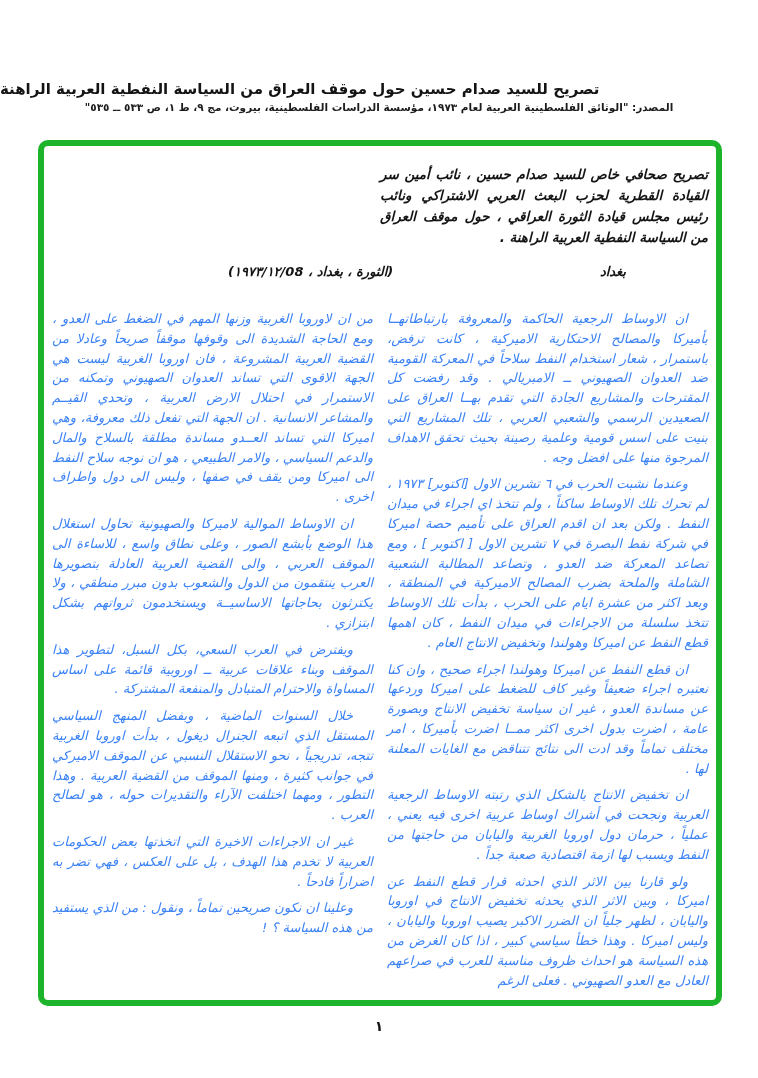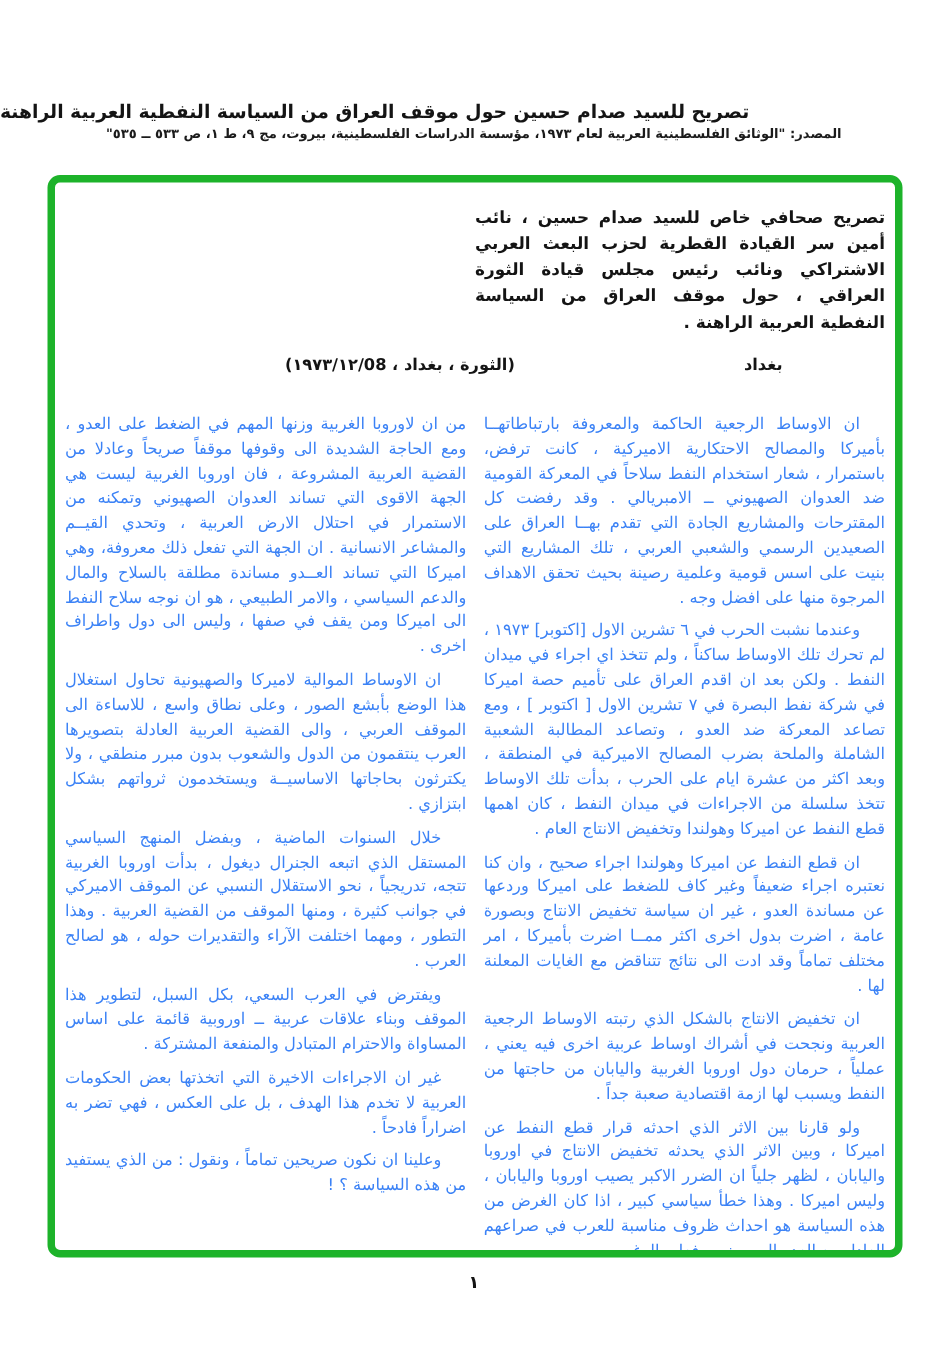--- a/index.html
+++ b/index.html
@@ -47,42 +47,42 @@
     text-align:center;font-size:14px;font-weight:bold;
   }
 </style>
 </head>
 <body>
 
 <h1 class="title">تصريح للسيد صدام حسين حول موقف العراق من السياسة النفطية العربية الراهنة</h1>
 
 <div class="source">المصدر: "الوثائق الفلسطينية العربية لعام ١٩٧٣، مؤسسة الدراسات الفلسطينية، بيروت، مج ٩، ط ١، ص ٥٣٣ ــ ٥٣٥"</div>
 
-<div class="frame" style="border-color: rgb(29, 179, 42);">
+<div class="frame" style="border-color: rgb(29, 179, 42); font-style: italic;">
 
   <div class="intro">تصريح صحافي خاص للسيد صدام حسين ، نائب أمين سر القيادة القطرية لحزب البعث العربي الاشتراكي ونائب رئيس مجلس قيادة الثورة العراقي ، حول موقف العراق من السياسة النفطية العربية الراهنة .</div>
 
   <div class="dateline">
     <span>بغداد</span>
     <span>(الثورة ، بغداد ، ١٩٧٣/١٢/08)</span>
   </div>
 
   <div class="cols">
     <div class="col col-right">
         <p>ان الاوساط الرجعية الحاكمة والمعروفة بارتباطاتهــا بأميركا والمصالح الاحتكارية الاميركية ، كانت ترفض، باستمرار ، شعار استخدام النفط سلاحاً في المعركة القومية ضد العدوان الصهيوني ــ الامبريالي . وقد رفضت كل المقترحات والمشاريع الجادة التي تقدم بهــا العراق على الصعيدين الرسمي والشعبي العربي ، تلك المشاريع التي بنيت على اسس قومية وعلمية رصينة بحيث تحقق الاهداف المرجوة منها على افضل وجه .</p>
         <p>وعندما نشبت الحرب في ٦ تشرين الاول [اكتوبر] ١٩٧٣ ، لم تحرك تلك الاوساط ساكناً ، ولم تتخذ اي اجراء في ميدان النفط . ولكن بعد ان اقدم العراق على تأميم حصة اميركا في شركة نفط البصرة في ٧ تشرين الاول [ اكتوبر ] ، ومع تصاعد المعركة ضد العدو ، وتصاعد المطالبة الشعبية الشاملة والملحة بضرب المصالح الاميركية في المنطقة ، وبعد اكثر من عشرة ايام على الحرب ، بدأت تلك الاوساط تتخذ سلسلة من الاجراءات في ميدان النفط ، كان اهمها قطع النفط عن اميركا وهولندا وتخفيض الانتاج العام .</p>
         <p>ان قطع النفط عن اميركا وهولندا اجراء صحيح ، وان كنا نعتبره اجراء ضعيفاً وغير كاف للضغط على اميركا وردعها عن مساندة العدو ، غير ان سياسة تخفيض الانتاج وبصورة عامة ، اضرت بدول اخرى اكثر ممــا اضرت بأميركا ، امر مختلف تماماً وقد ادت الى نتائج تتناقض مع الغايات المعلنة لها .</p>
         <p>ان تخفيض الانتاج بالشكل الذي رتبته الاوساط الرجعية العربية ونجحت في أشراك اوساط عربية اخرى فيه يعني ، عملياً ، حرمان دول اوروبا الغربية واليابان من حاجتها من النفط ويسبب لها ازمة اقتصادية صعبة جداً .</p>
         <p>ولو قارنا بين الاثر الذي احدثه قرار قطع النفط عن اميركا ، وبين الاثر الذي يحدثه تخفيض الانتاج في اوروبا واليابان ، لظهر جلياً ان الضرر الاكبر يصيب اوروبا واليابان ، وليس اميركا . وهذا خطأ سياسي كبير ، اذا كان الغرض من هذه السياسة هو احداث ظروف مناسبة للعرب في صراعهم العادل مع العدو الصهيوني . فعلى الرغم</p>
       </div>
     <div class="col col-left">
         <p>من ان لاوروبا الغربية وزنها المهم في الضغط على العدو ، ومع الحاجة الشديدة الى وقوفها موقفاً صريحاً وعادلا من القضية العربية المشروعة ، فان اوروبا الغربية ليست هي الجهة الاقوى التي تساند العدوان الصهيوني وتمكنه من الاستمرار في احتلال الارض العربية ، وتحدي القيــم والمشاعر الانسانية . ان الجهة التي تفعل ذلك معروفة، وهي اميركا التي تساند العــدو مساندة مطلقة بالسلاح والمال والدعم السياسي ، والامر الطبيعي ، هو ان نوجه سلاح النفط الى اميركا ومن يقف في صفها ، وليس الى دول واطراف اخرى .</p>
         <p>ان الاوساط الموالية لاميركا والصهيونية تحاول استغلال هذا الوضع بأبشع الصور ، وعلى نطاق واسع ، للاساءة الى الموقف العربي ، والى القضية العربية العادلة بتصويرها العرب ينتقمون من الدول والشعوب بدون مبرر منطقي ، ولا يكترثون بحاجاتها الاساسيــة ويستخدمون ثرواتهم بشكل ابتزازي .</p>
+        <p>ويفترض في العرب السعي، بكل السبل، لتطوير هذا الموقف وبناء علاقات عربية ــ اوروبية قائمة على اساس المساواة والاحترام المتبادل والمنفعة المشتركة .</p>
         <p>خلال السنوات الماضية ، وبفضل المنهج السياسي المستقل الذي اتبعه الجنرال ديغول ، بدأت اوروبا الغربية تتجه، تدريجياً ، نحو الاستقلال النسبي عن الموقف الاميركي في جوانب كثيرة ، ومنها الموقف من القضية العربية . وهذا التطور ، ومهما اختلفت الآراء والتقديرات حوله ، هو لصالح العرب .</p>
-        <p>ويفترض في العرب السعي، بكل السبل، لتطوير هذا الموقف وبناء علاقات عربية ــ اوروبية قائمة على اساس المساواة والاحترام المتبادل والمنفعة المشتركة .</p>
         <p>غير ان الاجراءات الاخيرة التي اتخذتها بعض الحكومات العربية لا تخدم هذا الهدف ، بل على العكس ، فهي تضر به اضراراً فادحاً .</p>
         <p>وعلينا ان نكون صريحين تماماً ، ونقول : من الذي يستفيد من هذه السياسة ؟ !</p>
       </div>
   </div>
 
 </div>
 
 <div class="pagenum">١</div>
 
 </body></html>

